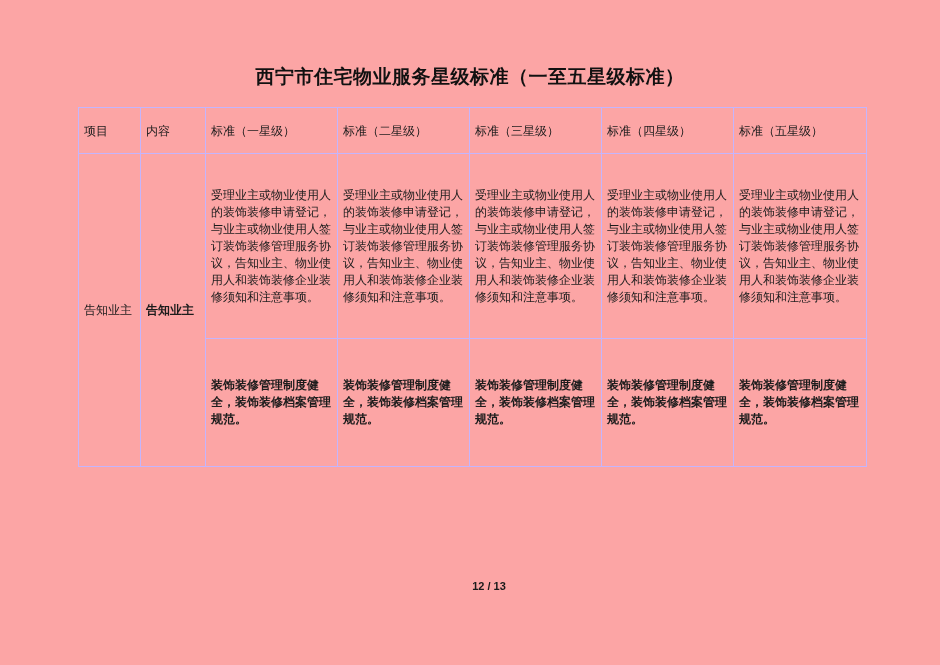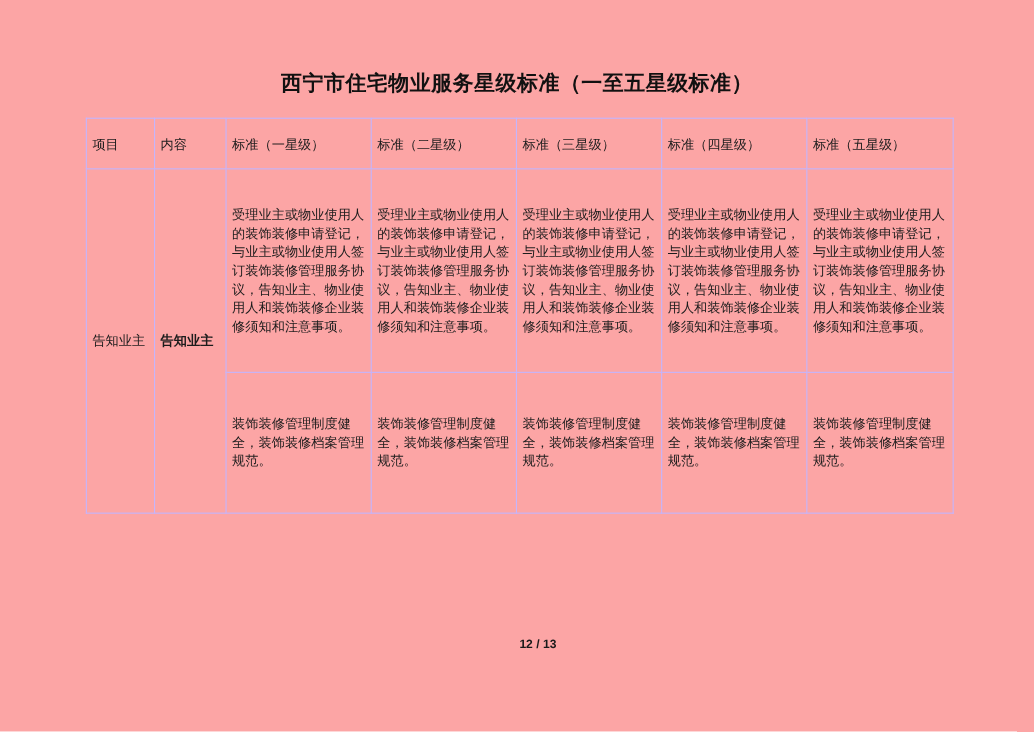--- a/index.html
+++ b/index.html
@@ -50,21 +50,21 @@
     padding: 4px 5px;
     line-height: 17px;
     word-break: normal;
     overflow-wrap: break-word;
   }
   .standards-table thead th {
     height: 37px; 
     line-height: 16px;
   }
   .standards-table tr.sub-row-1 td { height: 176px; font-family: Liberation Serif, serif; }
-  .standards-table tr.sub-row-2 td { height: 119px; }
+  .standards-table tr.sub-row-2 td { height: 119px; font-weight: bold; }
   .standards-table td.content-cell { font-weight: bold; }
   .page-number {
     position: absolute;
     top: 580px;
     left: 0;
     width: 100%;
     text-align: center;
     font-family: "Liberation Sans", "DejaVu Sans", sans-serif;
     font-size: 11px;
     font-weight: bold;

